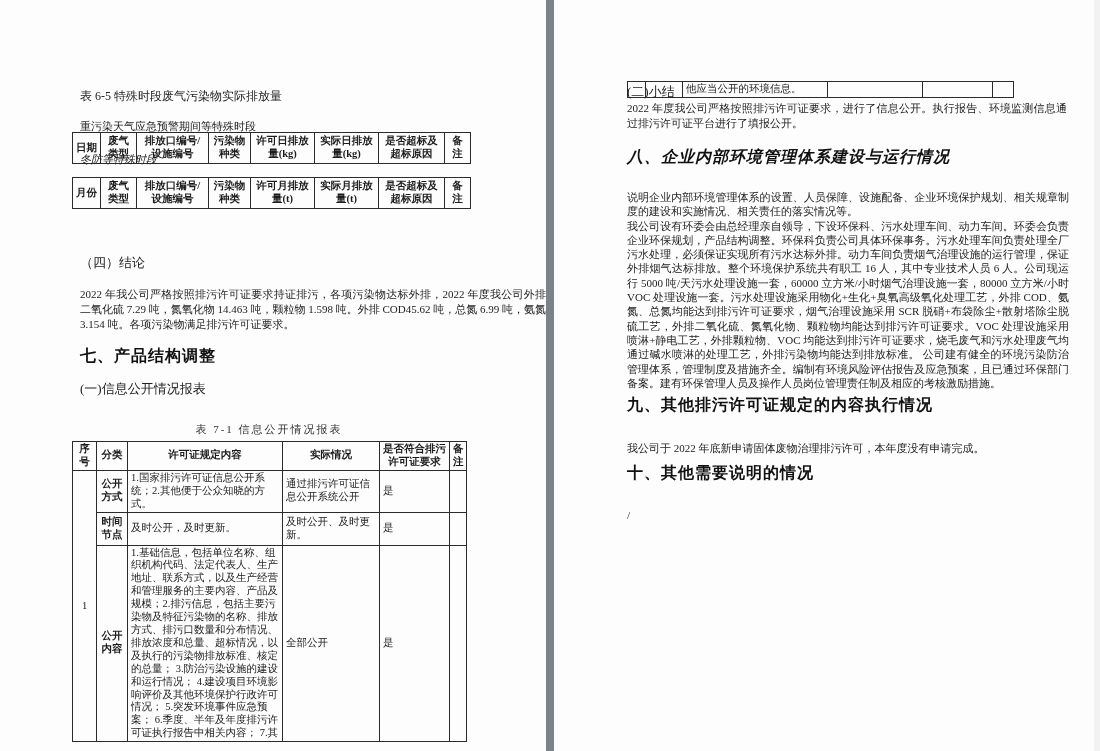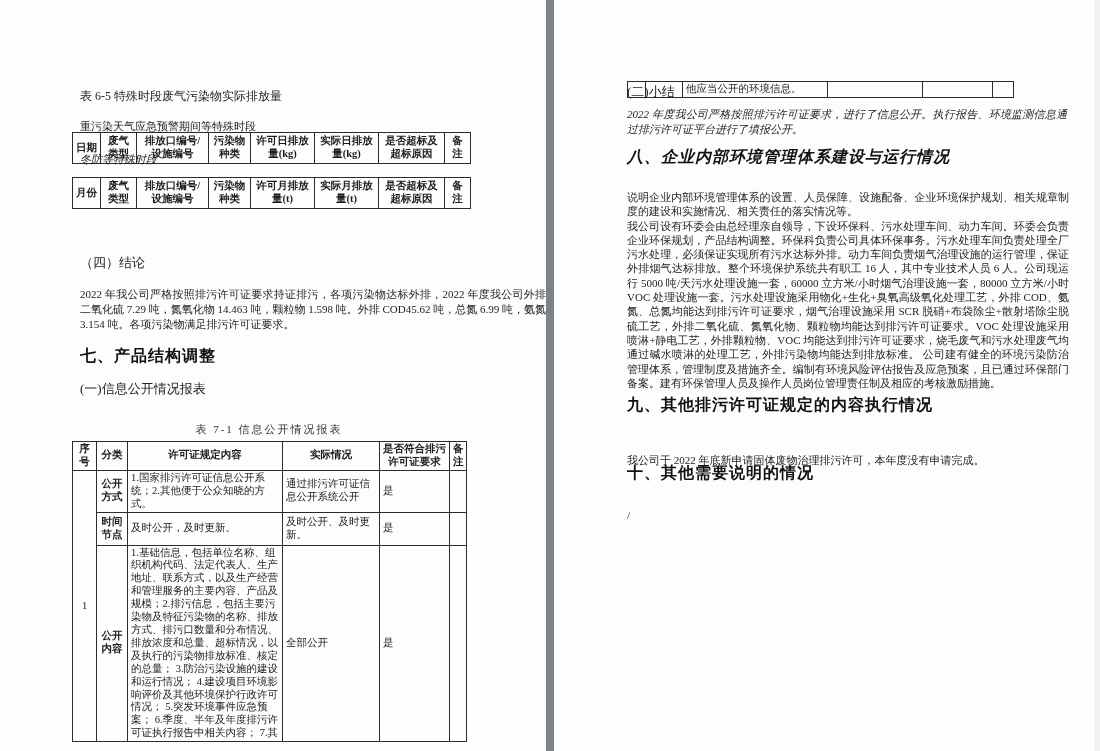--- a/index.html
+++ b/index.html
@@ -172,31 +172,31 @@
       <td class="cellL">他应当公开的环境信息。</td>
       <td></td>
       <td></td>
       <td></td>
     </tr>
   </tbody>
     </table>
 
   <div class="abs h-sub" style="left:73px;top:83px;">(二)小结</div>
 
-  <p class="para abs" style="left:73px;top:107px;width:440px;line-height:14.5px;font-style:italic;">2022 年度我公司严格按照排污许可证要求，进行了信息公开。执行报告、环境监测信息通过排污许可证平台进行了填报公开。</p>
+  <p class="para abs" style="left:73px;top:101px;width:440px;line-height:14.5px;">2022 年度我公司严格按照排污许可证要求，进行了信息公开。执行报告、环境监测信息通过排污许可证平台进行了填报公开。</p>
 
   <div class="abs h-big" style="left:73px;top:147px;font-style:italic;">八、企业内部环境管理体系建设与运行情况</div>
 
   <div class="abs" style="left:73px;top:190px;width:442px;">
     <p class="para-tight">说明企业内部环境管理体系的设置、人员保障、设施配备、企业环境保护规划、相关规章制度的建设和实施情况、相关责任的落实情况等。</p>
     <p class="para-tight">我公司设有环委会由总经理亲自领导，下设环保科、污水处理车间、动力车间。环委会负责企业环保规划，产品结构调整。环保科负责公司具体环保事务。污水处理车间负责处理全厂污水处理，必须保证实现所有污水达标外排。动力车间负责烟气治理设施的运行管理，保证外排烟气达标排放。整个环境保护系统共有职工 16 人，其中专业技术人员 6 人。公司现运行 5000 吨/天污水处理设施一套，60000 立方米/小时烟气治理设施一套，80000 立方米/小时 VOC 处理设施一套。污水处理设施采用物化+生化+臭氧高级氧化处理工艺，外排 COD、氨氮、总氮均能达到排污许可证要求，烟气治理设施采用 SCR 脱硝+布袋除尘+散射塔除尘脱硫工艺，外排二氧化硫、氮氧化物、颗粒物均能达到排污许可证要求。VOC 处理设施采用喷淋+静电工艺，外排颗粒物、VOC 均能达到排污许可证要求，烧毛废气和污水处理废气均通过碱水喷淋的处理工艺，外排污染物均能达到排放标准。 公司建有健全的环境污染防治管理体系，管理制度及措施齐全。编制有环境风险评估报告及应急预案，且已通过环保部门备案。建有环保管理人员及操作人员岗位管理责任制及相应的考核激励措施。</p>
   </div>
 
   <div class="abs h-big" style="left:73px;top:395px;">九、其他排污许可证规定的内容执行情况</div>
 
-  <p class="para abs" style="left:73px;top:441px;width:440px;margin-top:12px;">我公司于 2022 年底新申请固体废物治理排污许可，本年度没有申请完成。</p>
+  <p class="para abs" style="left:73px;top:441px;width:440px;">我公司于 2022 年底新申请固体废物治理排污许可，本年度没有申请完成。</p>
 
   <div class="abs h-big" style="left:73px;top:463px;">十、其他需要说明的情况</div>
 
   <p class="para abs" style="left:73px;top:508px;width:440px;">/</p>
 
   <div id="right-edge-shade"></div>
 </div>
 
 </body></html>

